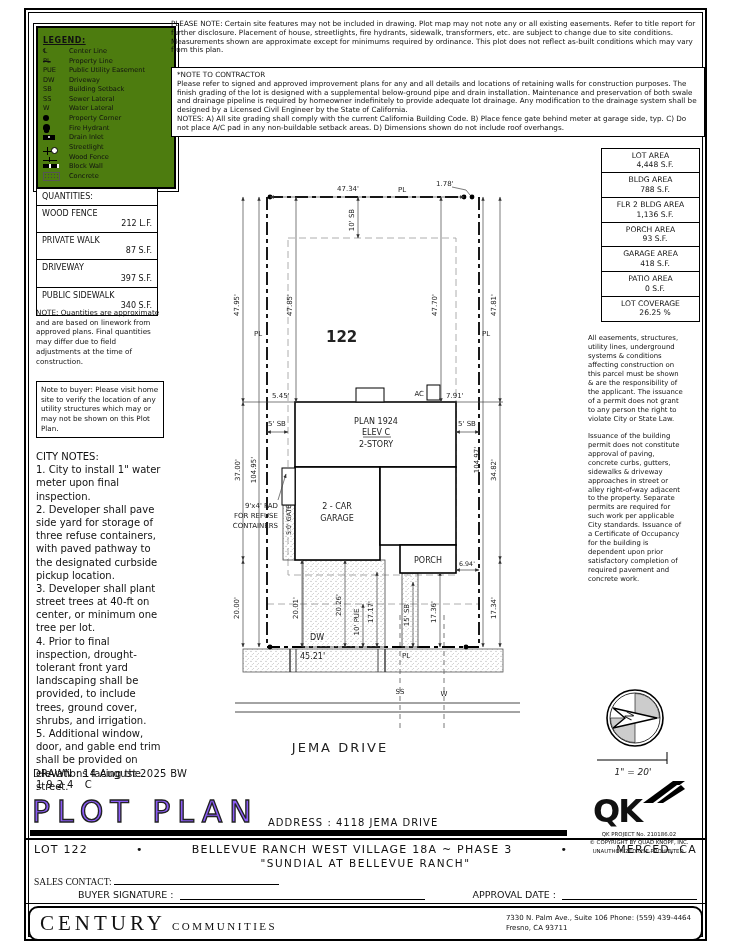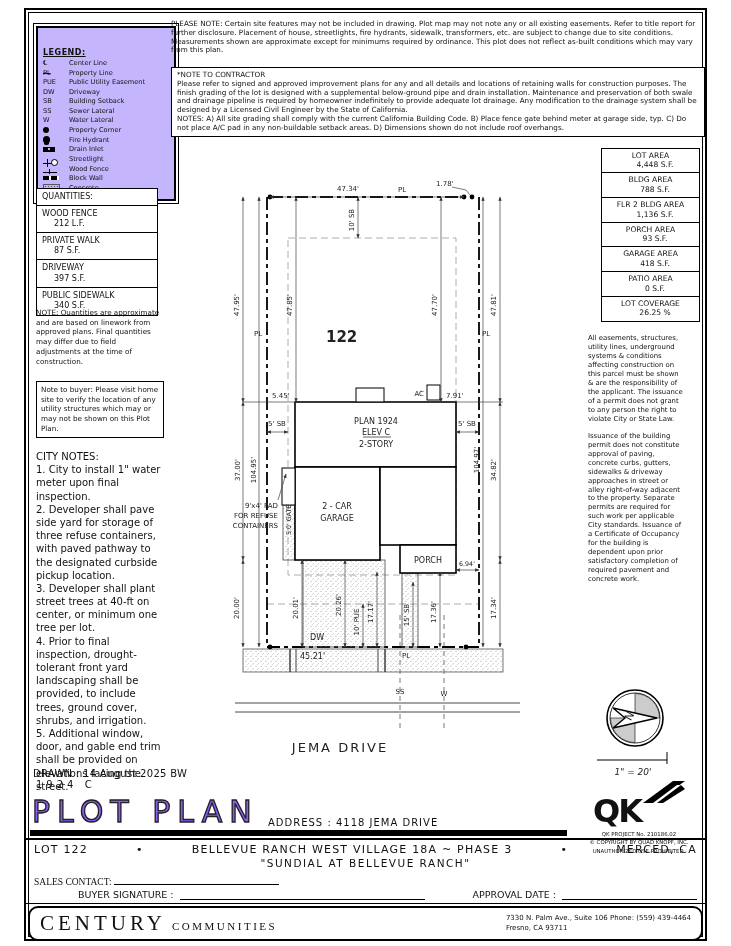--- a/index.html
+++ b/index.html
@@ -2,21 +2,21 @@
 <html><head>
 <meta charset="utf-8">
 <style>
   html,body{margin:0;padding:0;background:#e8e8e8;}
   .sheet{position:relative;width:731px;height:946px;background:#fff;margin:0 auto;
          font-family:"DejaVu Sans",sans-serif;color:#111;overflow:hidden;}
   .frame-outer{position:absolute;left:24px;top:8px;right:24px;bottom:5px;border:2px solid #000;pointer-events:none;}
   .frame-inner{position:absolute;left:28px;top:12px;right:28px;bottom:9px;border:1px solid #000;pointer-events:none;}
 
   
-  .legend{position:absolute;left:36px;top:26px;width:126px;border:2px solid #000;outline:1px solid #000;outline-offset:2px;background:#c4b5fd;padding:20px 5px 5px;}
+  .legend{position:absolute;left:36px;top:26px;width:126px;border:2px solid #000;outline:1px solid #000;outline-offset:2px;background:#4d7c0f;padding:8px 5px 5px;}
   .legend h3{margin:0 0 2px;font-size:8px;text-decoration:underline;letter-spacing:.5px;}
   .lrow{display:flex;align-items:flex-start;font-size:6.6px;line-height:1.3;margin:1px 0;}
   .lsym{width:26px;flex:0 0 26px;font-size:6.6px;position:relative;}
   .strike{text-decoration:line-through;}
   .ic{display:inline-block;vertical-align:middle;}
   .ic-corner{width:6px;height:6px;background:#000;border-radius:50%;}
   .ic-hyd{width:7px;height:7px;background:#000;border-radius:50% 50% 40% 40%;box-shadow:0 3px 0 -1px #000;}
   .ic-drain{width:12px;height:5px;background:#000;position:relative;}
   .ic-drain:after{content:"";position:absolute;left:5px;top:1.5px;width:2px;height:2px;background:#fff;border-radius:50%;}
   .ic-light{width:14px;height:8px;border-bottom:1px solid #000;position:relative;}
@@ -37,21 +37,21 @@
   .areas{position:absolute;left:601px;top:149px;width:99px;text-align:center;}
   .abox{border:1.3px solid #000;margin-top:-1.3px;padding:2px 4px 3px;font-size:7.6px;line-height:1.25;background:#fff;}
   .abox .v{padding-left:9px;}
 
   .rightnotes{position:absolute;left:588px;top:334px;width:96px;font-size:6.9px;line-height:1.3;}
   .rightnotes p{margin:0 0 8px;}
 
   
   .qty{position:absolute;left:36px;top:189px;width:122px;}
   .qcell{border:1.4px solid #000;margin-top:-1.4px;padding:3px 5px;font-size:8px;line-height:1.3;background:#fff;}
-  .qcell .v{padding-left:12px;}
+  .qcell .v{padding-left:12px;text-align:right;}
   .qnote{position:absolute;left:36px;top:308px;width:124px;font-size:7.2px;line-height:1.35;}
   .buyerbox{position:absolute;left:36px;top:381px;width:118px;border:1.5px solid #000;padding:3px 4px;font-size:7.2px;line-height:1.35;background:#fff;}
   .citynotes{position:absolute;left:36px;top:450px;width:128px;font-size:10px;line-height:1.32;white-space:pre-line;}
 
   
   svg text{font-family:"DejaVu Sans",sans-serif;fill:#222;}
   .dimtxt{font-size:7px;}
   .small{font-size:6.3px;}
   .lbl{font-size:8px;}
 

